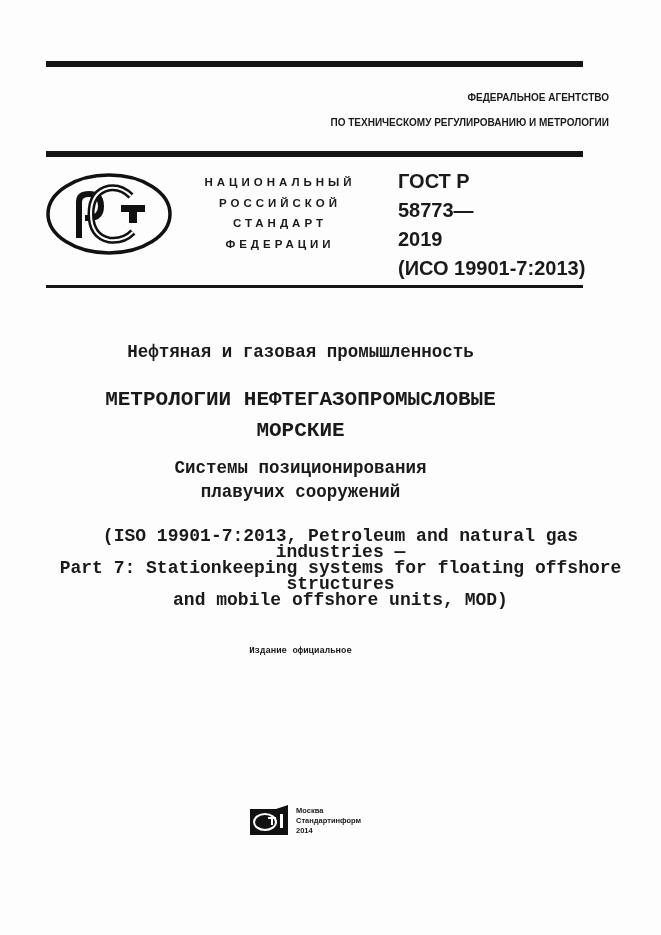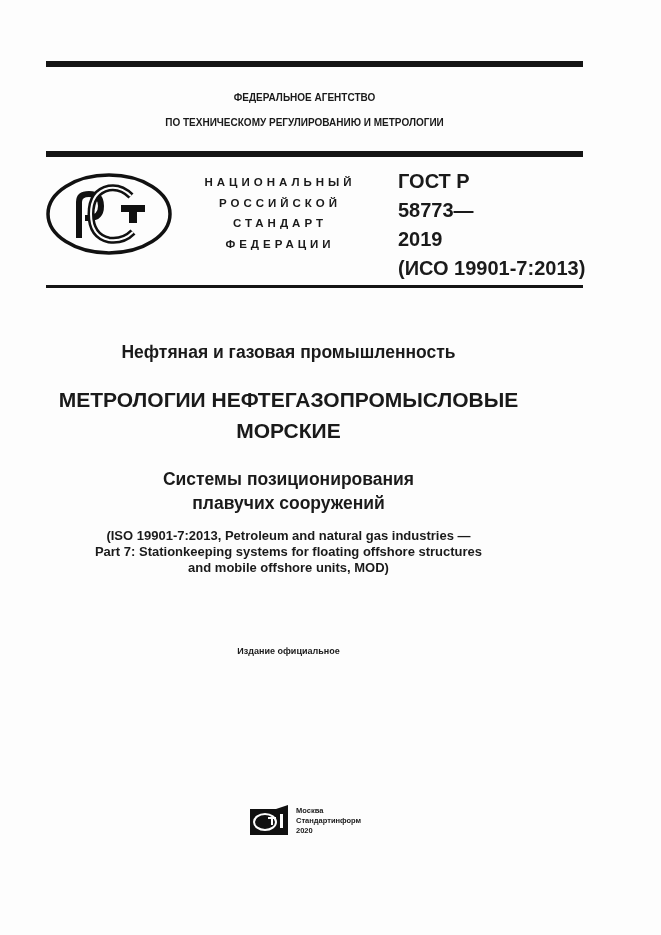--- a/index.html
+++ b/index.html
@@ -2,34 +2,34 @@
 <html><head>
   <meta charset="utf-8">
   <style>
     html, body { margin: 0; padding: 0; background: #fdfdfd; }
     body { width: 661px; height: 935px; position: relative; overflow: hidden;
            font-family: "Liberation Sans", sans-serif; color: #1a1a1a; }
     .rule { position: absolute; left: 46px; width: 537px; background: #151515; }
     .rule.r1 { top: 61px; height: 6px; }
     .rule.r2 { top: 151px; height: 6px; }
     .rule.r3 { top: 285px; height: 3px; }
-    .agency { position: absolute; left: 0; width: 609px; text-align: center;
+    .agency { position: absolute; left: 0; width: 609px; text-align: right;
               font-weight: bold; font-size: 10px; letter-spacing: 0; }
     .agency.l1 { top: 92px; }
     .agency.l2 { top: 117px; }
     .logo { position: absolute; left: 45px; top: 172px; width: 128px; height: 84px; }
     .natstd { position: absolute; left: 190px; top: 172px; width: 180px; text-align: center;
               font-weight: bold; font-size: 11.5px; letter-spacing: 4px; line-height: 20.5px; }
     .gost { position: absolute; left: 398px; top: 167px; font-weight: bold; font-size: 20px;
             line-height: 29px; }
-    .center { position: absolute; left: 0; width: 577px; text-align: center; font-weight: bold; }
+    .center { position: absolute; left: 12px; width: 577px; text-align: center; font-weight: bold; font-family: Liberation Mono, monospace; }
     .industry { top: 342px; font-size: 17.5px; }
     .title { top: 384px; font-size: 21px; line-height: 31px; }
-    .subtitle { top: 456px; font-size: 17.5px; line-height: 24px; margin-top: 11px; }
-    .iso { top: 528px; font-size: 13px; line-height: 16px; }
+    .subtitle { top: 456px; font-size: 17.5px; line-height: 24px; }
+    .iso { top: 528px; font-size: 18px; line-height: 16px; margin-left: 40px; }
     .edition { top: 646px; font-size: 9px; }
     .pub-logo { position: absolute; left: 248px; top: 805px; width: 42px; height: 32px; }
     .pub-text { position: absolute; left: 296px; top: 806px; width: 90px; 
                 font-weight: bold; font-size: 7.5px; line-height: 10px; }
   </style>
 </head>
 <body>
 
 <div class="rule r1"></div>
 <div class="agency l1">ФЕДЕРАЛЬНОЕ АГЕНТСТВО</div>
@@ -92,14 +92,14 @@
     <ellipse cx="17" cy="17" rx="11" ry="8" fill="none" stroke="#fdfdfd" stroke-width="2"></ellipse>
     <rect x="20" y="12" width="8" height="2" fill="#fdfdfd"></rect>
     <rect x="23" y="12" width="2" height="8" fill="#fdfdfd"></rect>
     <rect x="32" y="9" width="3" height="14" fill="#fdfdfd"></rect>
   </svg>
 </div>
 
 <div class="pub-text">
   <div>Москва</div>
   <div>Стандартинформ</div>
-  <div>2020</div>
+  <div>2014</div>
 </div>
 
 </body></html>

